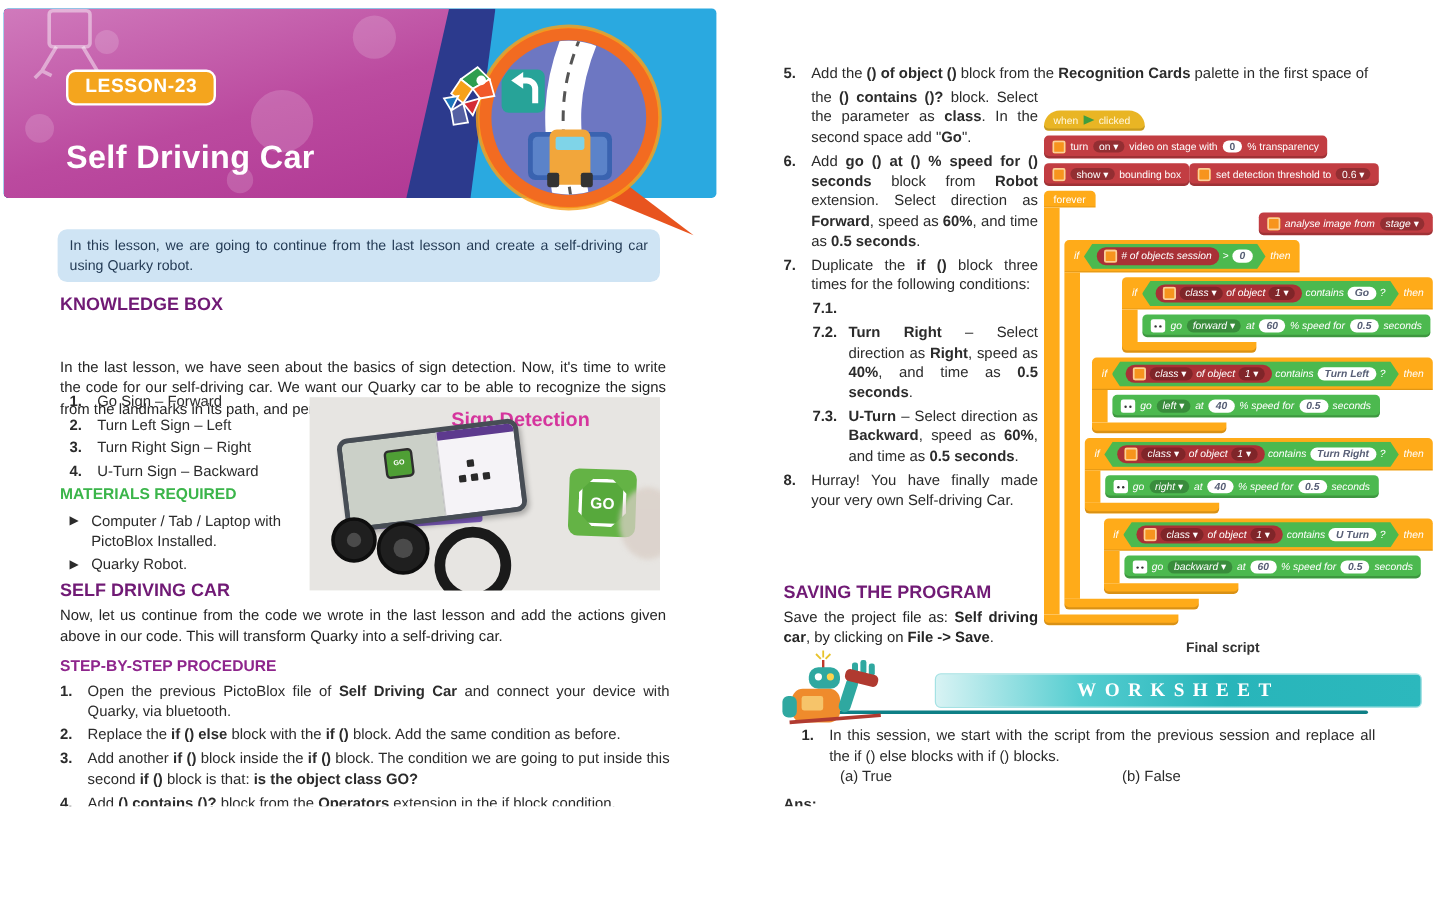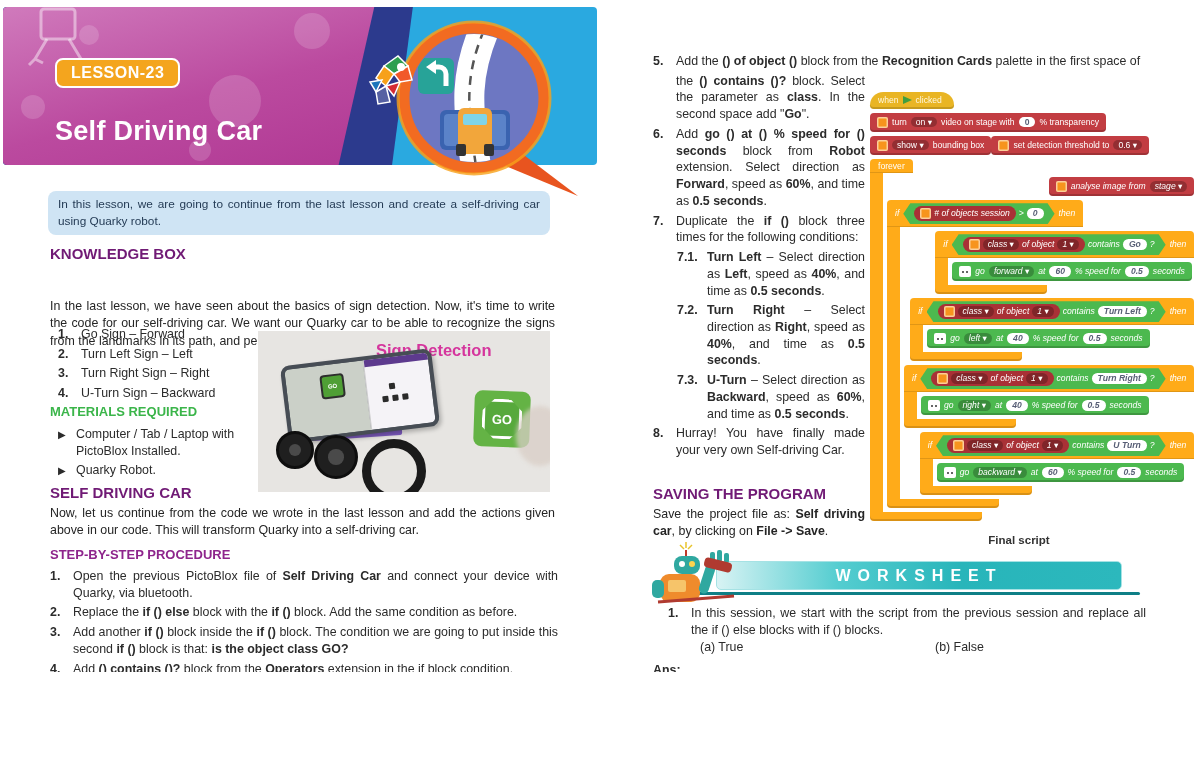--- a/index.html
+++ b/index.html
@@ -77,24 +77,24 @@
   #tab89{left:1141px;top:692px;border-radius:10px 3px 3px 10px;}
   #pg89{left:1116px;top:696px;font-size:12.5px;color:#444;}
 
   
   #rsteps{left:653px;top:50px;width:505px;font-size:12.4px;}
   #rnarrow{width:212px;}
   #saveHead{left:653px;top:485px;}
   #saveBody{left:653px;top:506px;width:212px;}
 
   
-  #wsBanner{left:716px;top:561px;width:404px;height:27px;border-radius:5px;
+  #wsBanner{left:779px;top:561px;width:404px;height:27px;border-radius:5px;
             background:linear-gradient(90deg,#d8f3f4 0%,#54cdd0 30%,#28b5ba 60%,#2cb8bd 100%);
             border:1px solid #a5e2e4;display:flex;align-items:center;justify-content:center;
-            color:#fff;font-family:Liberation Sans, sans-serif;font-size:16px;
+            color:#fff;font-family:Liberation Serif, serif;font-size:16px;
             font-weight:bold;letter-spacing:7px;z-index:2;}
   #wsLine{left:688px;top:592px;width:452px;height:3px;background:#0e7f86;border-radius:2px;}
   #wsQ{left:668px;top:602px;width:478px;font-size:12.4px;}
   #optA{left:700px;top:640px;font-size:12.4px;}
   #optB{left:935px;top:640px;font-size:12.4px;}
   #ansRow{left:653px;top:661px;font-size:12.4px;font-weight:bold;}
   #ansRow .ansline{display:inline-block;width:150px;border-bottom:1px solid #666;height:12px;}
   #points{left:1068px;top:661px;font-size:12.4px;font-weight:bold;margin-top:46px;}
 
   
@@ -290,21 +290,20 @@
         <div class="step">
           <span class="sn">6.</span>
           <span class="st"><span>Add </span><b>go () at () % speed for () seconds</b><span> block from </span><b>Robot</b><span> extension. Select direction as </span><b>Forward</b><span>, speed as </span><b>60%</b><span>, and time as </span><b>0.5 seconds</b><span>.</span></span>
         </div>
         <div class="step">
           <span class="sn">7.</span>
           <span class="st"><span>Duplicate the </span><b>if ()</b><span> block three times for the following conditions:</span></span>
         </div>
         <div class="step sub">
           <span class="sn">7.1.</span>
-          <span class="st"><span></span><b>Turn Left</b><span> – Select direction as </span><b>Left</b><span>, speed as </span><b>40%</b><span>, and time as </span><b>0.5 seconds</b><span>.</span></span>
         </div>
         <div class="step sub">
           <span class="sn">7.2.</span>
           <span class="st"><span></span><b>Turn Right</b><span> – Select direction as </span><b>Right</b><span>, speed as </span><b>40%</b><span>, and time as </span><b>0.5 seconds</b><span>.</span></span>
         </div>
         <div class="step sub">
           <span class="sn">7.3.</span>
           <span class="st"><span></span><b>U-Turn</b><span> – Select direction as </span><b>Backward</b><span>, speed as </span><b>60%</b><span>, and time as </span><b>0.5 seconds</b><span>.</span></span>
         </div>
         <div class="step">

